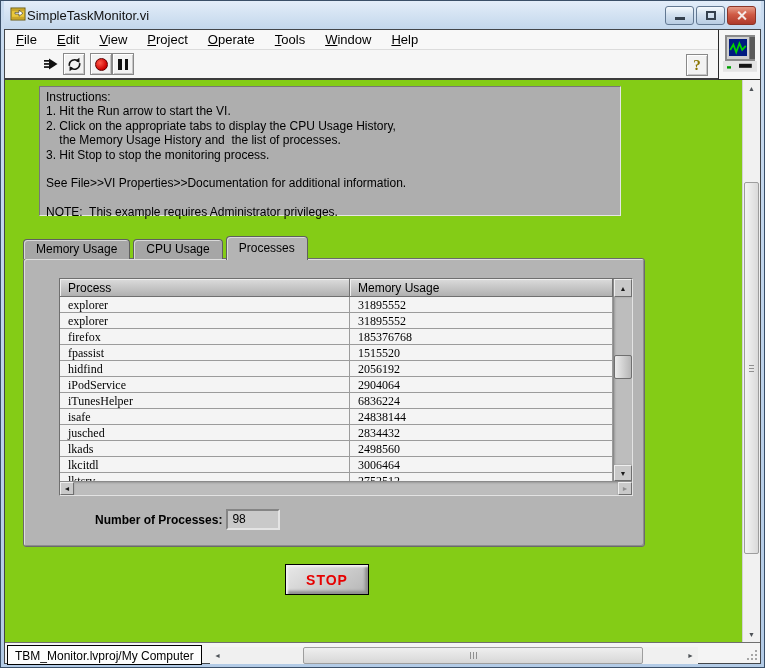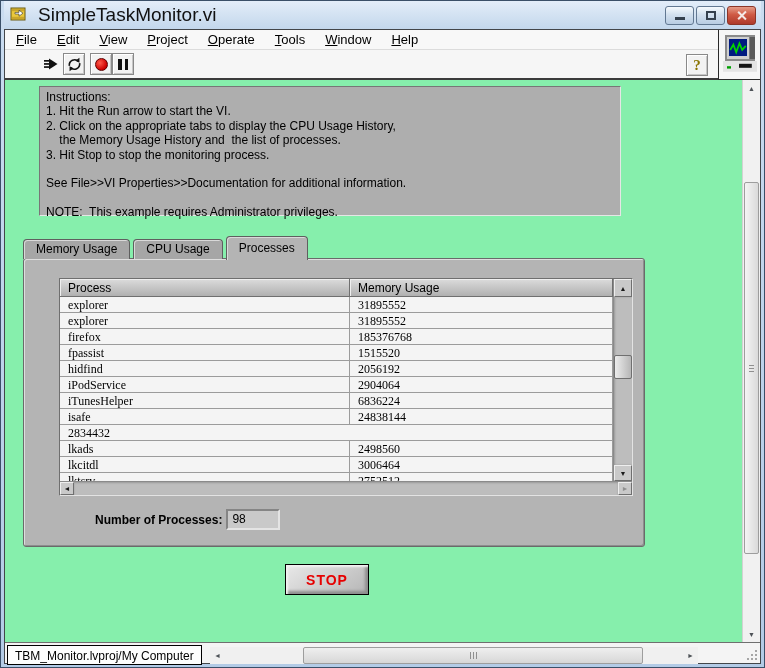--- a/index.html
+++ b/index.html
@@ -4,21 +4,21 @@
 <style>
   * { margin:0; padding:0; box-sizing:border-box; }
   html,body { width:765px; height:668px; }
   body { font-family:"Liberation Sans", sans-serif; font-size:12px; color:#000; }
 
   
   .window { width:765px; height:668px; border:1px solid #3a4f68;
     background:linear-gradient(#cadcf0,#b3cbe6); padding:0 3px 3px 3px; position:relative; }
   .titlebar { height:28px; display:flex; align-items:center; padding:0 5px 0 6px;
     background:linear-gradient(#e3edf9,#c3d7ec); position:relative; }
-  .titlebar .title { margin-left:12px; font-size:19px; color:#111; }
+  .titlebar .title { margin-left:1px; font-size:13px; color:#111; }
   .win-btns { position:absolute; right:5px; top:5px; display:flex; gap:2px; }
   .win-btn { width:29px; height:19px; border:1px solid #627892; border-radius:3px;
     background:linear-gradient(#f6fafd,#d3e0ee 45%,#b9cde3); display:flex; align-items:center; justify-content:center; }
   .win-btn.close { border-color:#8c3527; background:linear-gradient(#e59b87,#cf5a44 45%,#ae3a2b); }
   .ic-min { width:10px; height:3px; background:#35404d; margin-top:6px; }
   .ic-max { width:10px; height:9px; border:2px solid #35404d; }
   .ic-close { position:relative; width:11px; height:11px; }
   .ic-close::before,.ic-close::after { content:""; position:absolute; left:5px; top:0; width:2.4px; height:11px; background:#f4e9e6; }
   .ic-close::before { transform:rotate(45deg); } .ic-close::after { transform:rotate(-45deg); }
 
@@ -42,21 +42,21 @@
   .pause-glyph i { width:3.5px; height:11px; background:#101010; }
   .help-btn { position:absolute; right:52px; top:4px; width:22px; height:22px;
     background:#f2f2f2; border:1px solid #898989; box-shadow:inset 1px 1px 0 #fff, inset -1px -1px 0 #c6c6c6;
     display:flex; align-items:center; justify-content:center;
     font-family:"Liberation Serif", serif; font-weight:bold; font-size:15px; color:#8a7400; }
   .vi-icon-panel { position:absolute; top:0; right:0; width:42px; height:50px; z-index:5;
     background:#f6f6f6; border-left:1px solid #2a2a2a; border-bottom:1px solid #2a2a2a;
     display:flex; align-items:center; justify-content:center; }
 
   
-  .panel { flex:1; position:relative; background:#86efac; }
+  .panel { flex:1; position:relative; background:#84cc16; }
 
   .instructions { position:absolute; left:34px; top:6px; width:582px; height:130px;
     border:1px solid; border-color:#777 #e6e6e6 #e6e6e6 #777; background:#aeaeae; padding:3px 6px; }
   .instr-line { white-space:pre; min-height:14.4px; line-height:14.4px; font-size:12px; }
 
   .tabs { position:absolute; left:18px; top:155px; display:flex; align-items:flex-end; height:24px; z-index:2; }
   .tab { height:20px; padding:2px 12px 0 12px; margin-right:3px; font-size:12px;
     background:#a6a6a6; border:1px solid #5f5f5f; border-bottom:none; border-radius:4px 4px 0 0;
     box-shadow:inset 1px 1px 0 #d9d9d9; }
   .tab.active { height:24px; padding-top:4px; background:#b4b4b4; position:relative; top:1px; }
@@ -277,20 +277,21 @@
                   </div>
                 <div class="trow">
                     <div class="td c1">iTunesHelper</div>
                     <div class="td c2">6836224</div>
                   </div>
                 <div class="trow">
                     <div class="td c1">isafe</div>
                     <div class="td c2">24838144</div>
                   </div>
                 <div class="trow">
+                    <div class="td c1">jusched</div>
                     <div class="td c2">2834432</div>
                   </div>
                 <div class="trow">
                     <div class="td c1">lkads</div>
                     <div class="td c2">2498560</div>
                   </div>
                 <div class="trow">
                     <div class="td c1">lkcitdl</div>
                     <div class="td c2">3006464</div>
                   </div>

